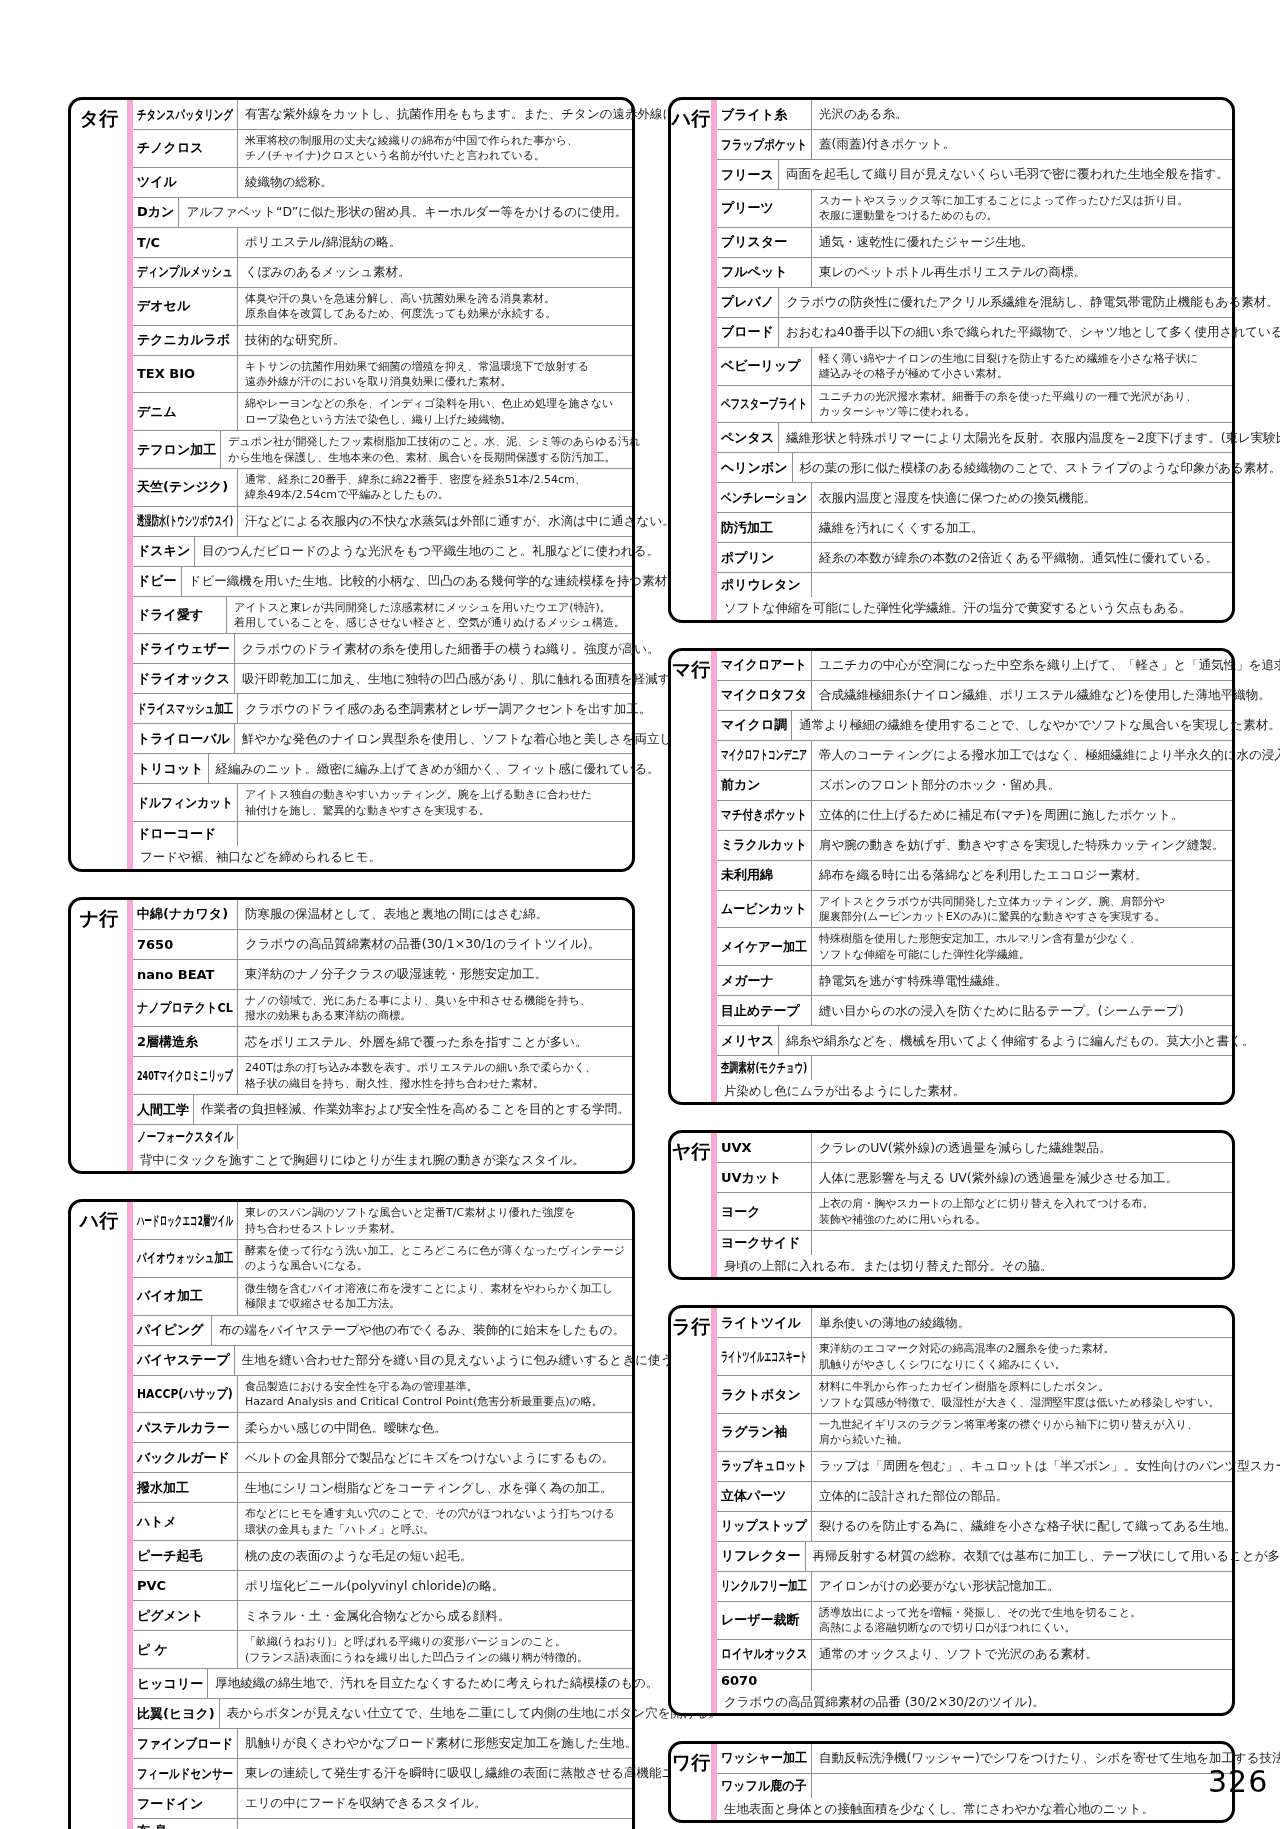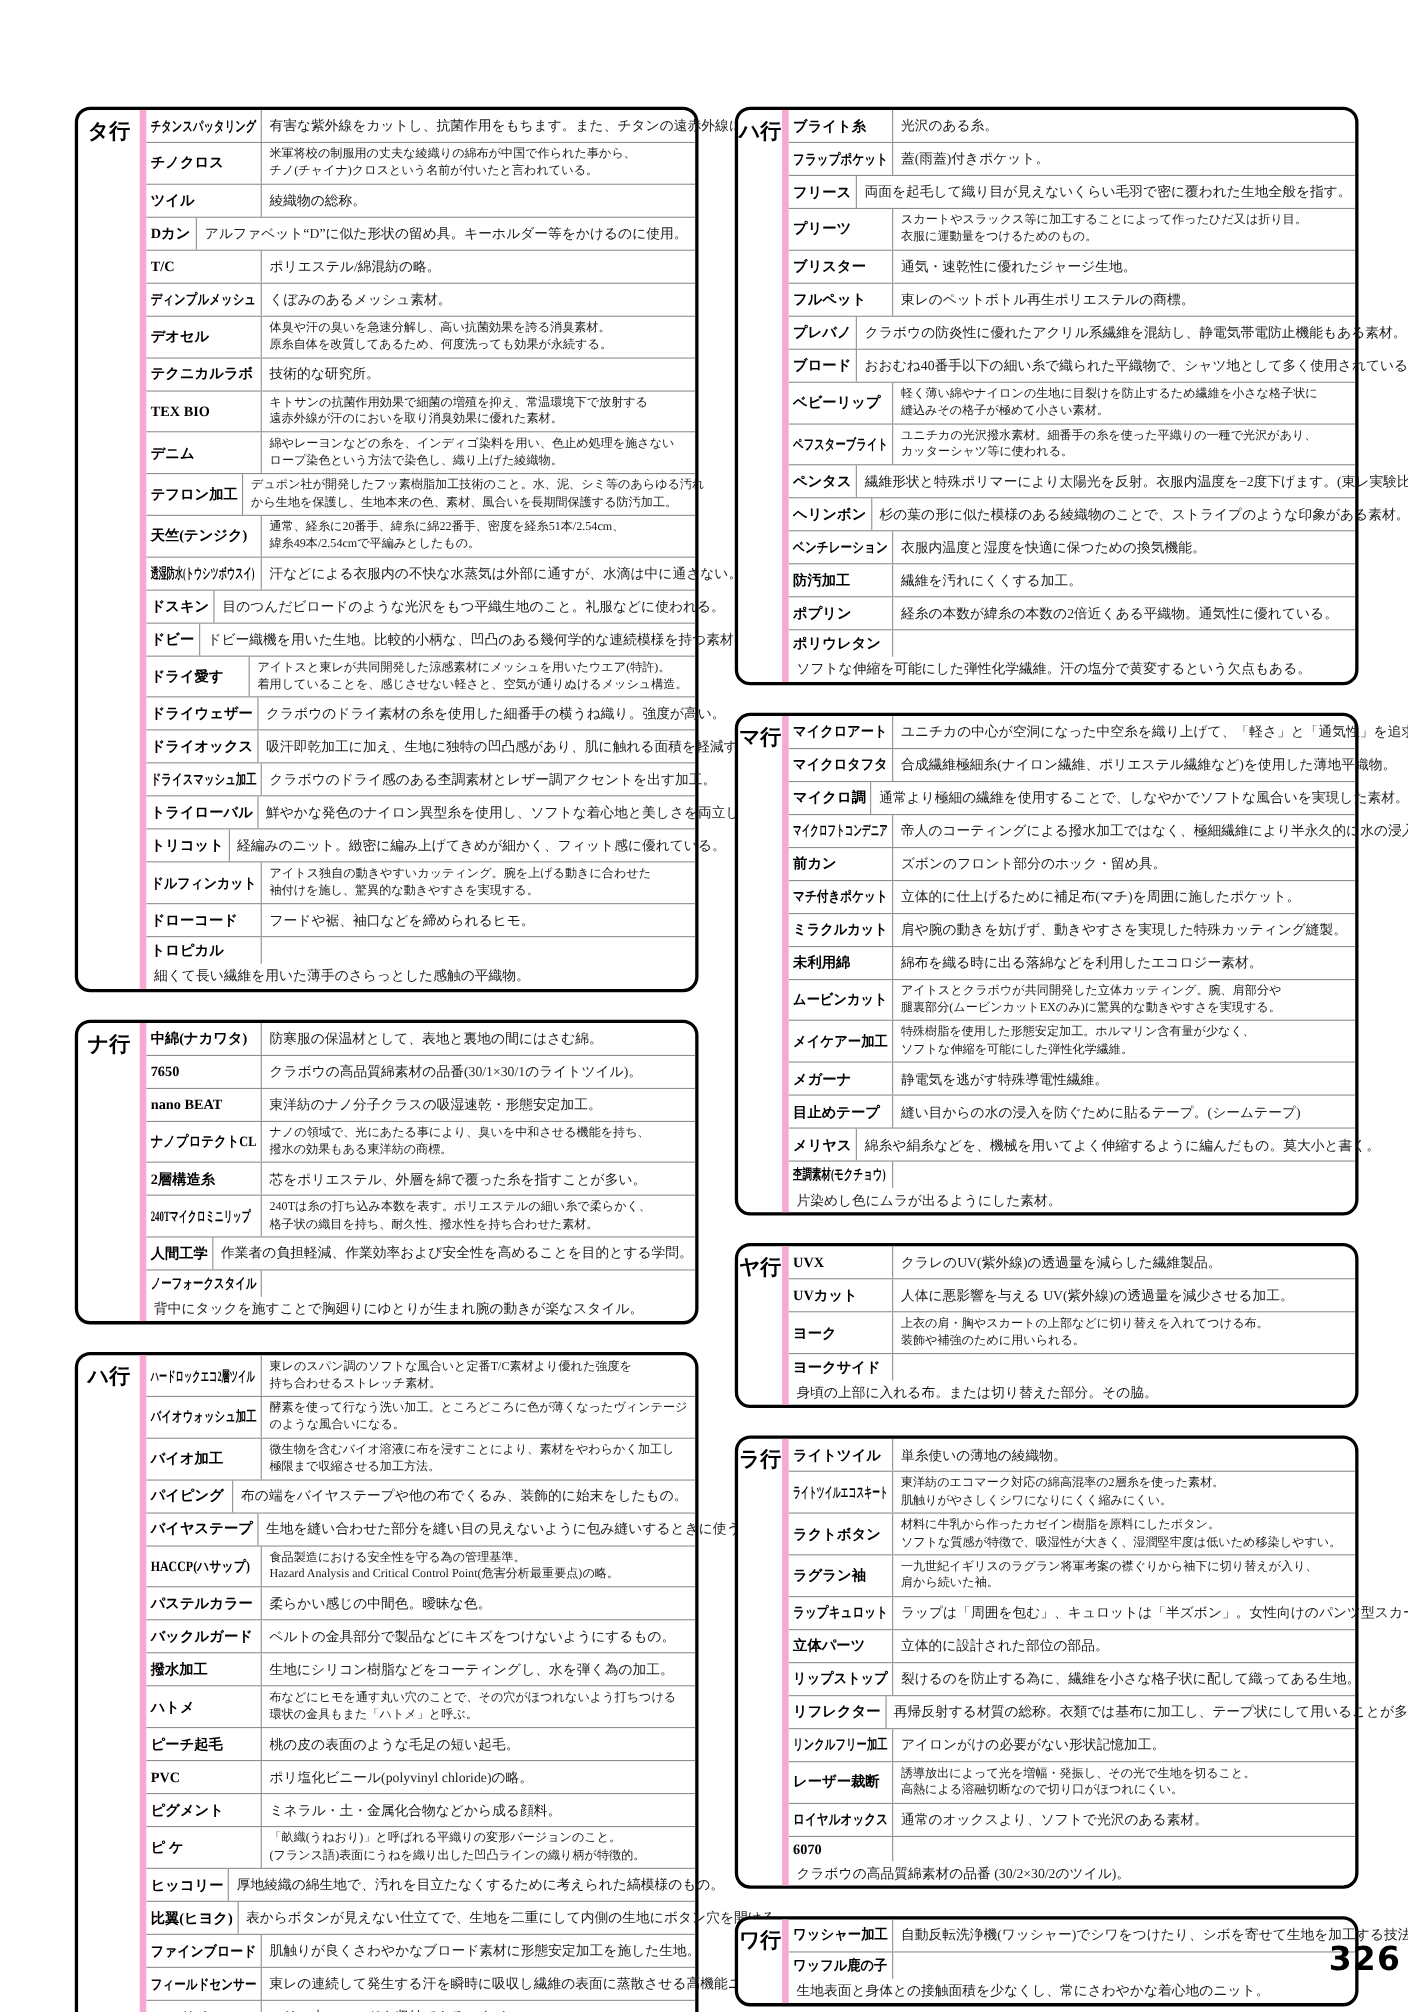--- a/index.html
+++ b/index.html
@@ -14,39 +14,39 @@
     position:relative;border:3px solid #000;border-radius:14px;
     margin-bottom:25px;background:#fff;box-sizing:border-box;
   }
   .sec-label{
     position:absolute;left:0;top:0;bottom:0;width:var(--lw);
     border-right:6px solid #f9a8d4;
     display:flex;justify-content:center;align-items:flex-start;
     padding-top:6px;box-sizing:border-box;
     font-weight:bold;font-size:19px;color:#000;
   }
-  .rows{margin-left:var(--lw);font-family:Liberation Serif, serif;}
+  .rows{margin-left:var(--lw);}
   .row{display:flex;border-bottom:1px solid #8e8e8e;min-height:29px;}
   .row:last-child{border-bottom:none;flex-direction:column;}
   .term{
     width:var(--tw);border-right:1px solid #8e8e8e;
     display:flex;align-items:center;
     padding:3px 4px;box-sizing:border-box;
     font-weight:bold;font-size:13px;color:#000;
   }
   .def{
     flex:1;display:flex;flex-direction:column;justify-content:center;
     padding:3px 7px;box-sizing:border-box;
     font-size:12.5px;color:#1b1b1b;line-height:1.3;
   }
   .def.multi{font-size:11px;line-height:1.4;}
   .fit{display:inline-block;white-space:nowrap;transform-origin:left center;}
   .pageno{
     position:absolute;left:1208px;top:1764px;
-    font-size:30px;font-weight:bold;color:#000;letter-spacing:1px;
+    font-size:30px;font-weight:normal;color:#000;letter-spacing:1px;
   }
 </style>
 </head>
 <body>
 
 <div class="cols">
   <div class="col" id="col-left">
       <div class="sec" style="--lw: 62px; --tw: 105px;">
         <div class="sec-label">タ行</div>
         <div class="rows">
@@ -235,28 +235,20 @@
             </div>
           </div>
           <div class="row">
             <div class="term">
               <span class="fit">ドローコード</span>
             </div>
             <div class="def">
               <span class="fit">フードや裾、袖口などを締められるヒモ。</span>
             </div>
           </div>
-          <div class="row">
-            <div class="term">
-              <span class="fit">トロピカル</span>
-            </div>
-            <div class="def">
-              <span class="fit">細くて長い繊維を用いた薄手のさらっとした感触の平織物。</span>
-            </div>
-          </div>
         </div>
       </div>
       <div class="sec" style="--lw: 62px; --tw: 105px;">
         <div class="sec-label">ナ行</div>
         <div class="rows">
           <div class="row">
             <div class="term">
               <span class="fit">中綿(ナカワタ)</span>
             </div>
             <div class="def">

